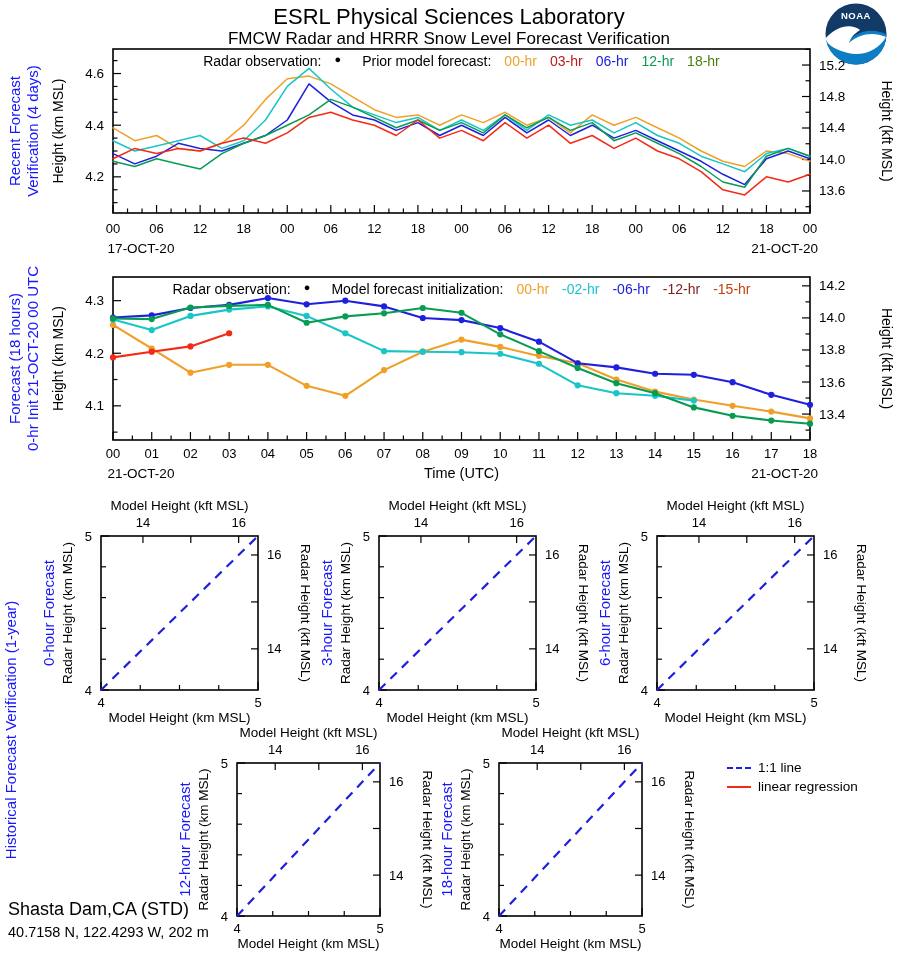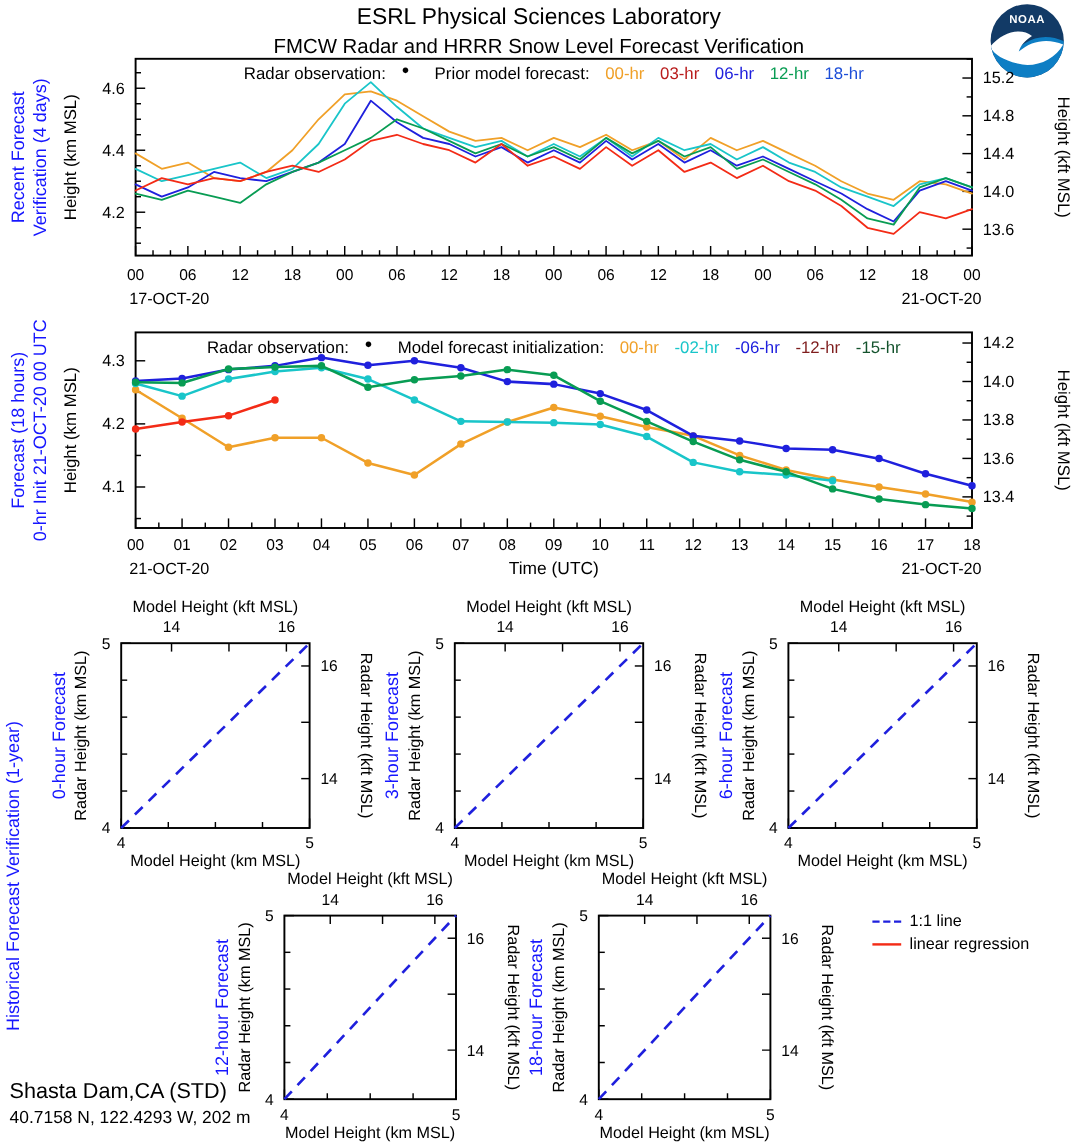--- a/index.html
+++ b/index.html
@@ -1,19 +1,19 @@
 <!DOCTYPE html>
 <html><head>
 <meta charset="utf-8">
 <style>
   html,body{margin:0;padding:0;background:#fff;}
   body{width:898px;height:956px;position:relative;font-family:"Liberation Sans",sans-serif;color:#000;overflow:hidden;}
   #plot{position:absolute;left:0;top:0;}
   svg text{font-family:"Liberation Sans",sans-serif;}
-  .title{position:absolute;left:0;top:4px;width:898px;text-align:center;font-size:19px;}
+  .title{position:absolute;left:0;top:4px;width:898px;text-align:center;font-size:22px;}
   .subtitle{position:absolute;left:0;top:29px;width:898px;text-align:center;font-size:17px;}
   .chart-legend{position:absolute;left:113px;width:697px;display:flex;justify-content:center;align-items:flex-start;gap:13px;font-size:14px;white-space:nowrap;}
   .chart-legend .dot{font-size:11px;}
   .chart-legend .grp{margin-left:8px;}
   .id-legend{position:absolute;left:727px;top:758px;font-size:13.5px;}
   .id-legend .row{display:flex;align-items:center;height:19px;}
   .id-legend .samp{display:inline-block;width:24px;margin-right:7px;}
   .station-name{position:absolute;left:8px;top:899px;font-size:18px;}
   .station-coords{position:absolute;left:8px;top:924px;font-size:14.5px;}
   .logo{position:absolute;left:824px;top:2px;width:64px;height:64px;}
@@ -484,31 +484,31 @@
   </svg>
 
 <div class="chart-legend" id="legend1" style="top:53px">
     <span>Radar observation:</span>
     <span class="dot">●</span>
     <span class="grp">Prior model forecast:</span>
     <span style="color: rgb(240, 160, 40);">00-hr</span>
     <span style="color: #b91c1c;">03-hr</span>
     <span style="color: rgb(31, 32, 221);">06-hr</span>
     <span style="color: rgb(8, 156, 83);">12-hr</span>
-    <span style="color: #1d4ed8;">18-hr</span>
+    <span style="color: #4d7c0f;">18-hr</span>
   </div>
 <div class="chart-legend" id="legend2" style="top:281px">
     <span>Radar observation:</span>
     <span class="dot">●</span>
     <span class="grp">Model forecast initialization:</span>
     <span style="color: rgb(240, 160, 40);">00-hr</span>
     <span style="color: rgb(25, 197, 201);">-02-hr</span>
     <span style="color: rgb(31, 32, 221);">-06-hr</span>
     <span style="color: #7f1d1d;">-12-hr</span>
-    <span style="color: #14532d;">-15-hr</span>
+    <span style="color: #c2410c;">-15-hr</span>
   </div>
 
 <div class="id-legend">
   <div class="row">
     <span class="samp" id="dashSamp" style="border-top: 2.5px dashed rgb(31, 32, 221);"></span>
     <span>1:1 line</span>
   </div>
   <div class="row">
     <span class="samp" id="solidSamp" style="border-top: 2.5px solid rgb(243, 43, 22);"></span>
     <span>linear regression</span>

